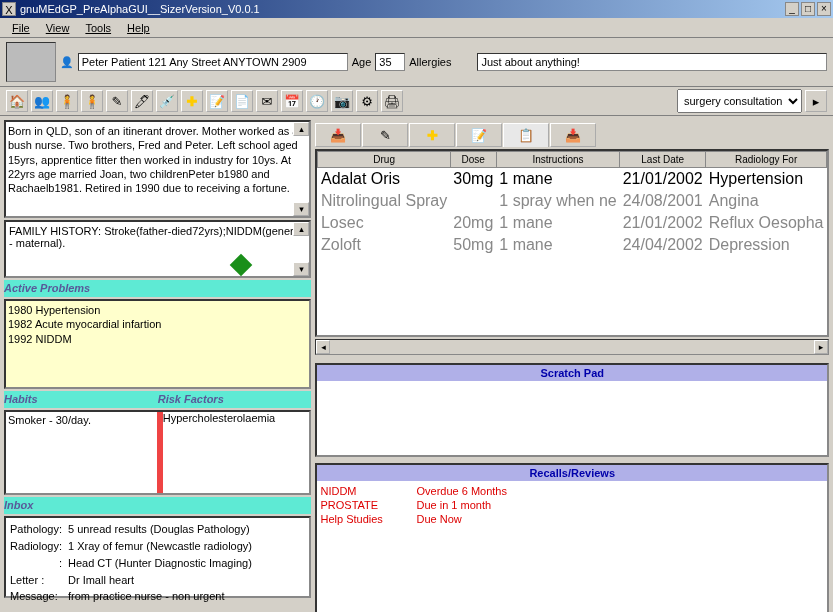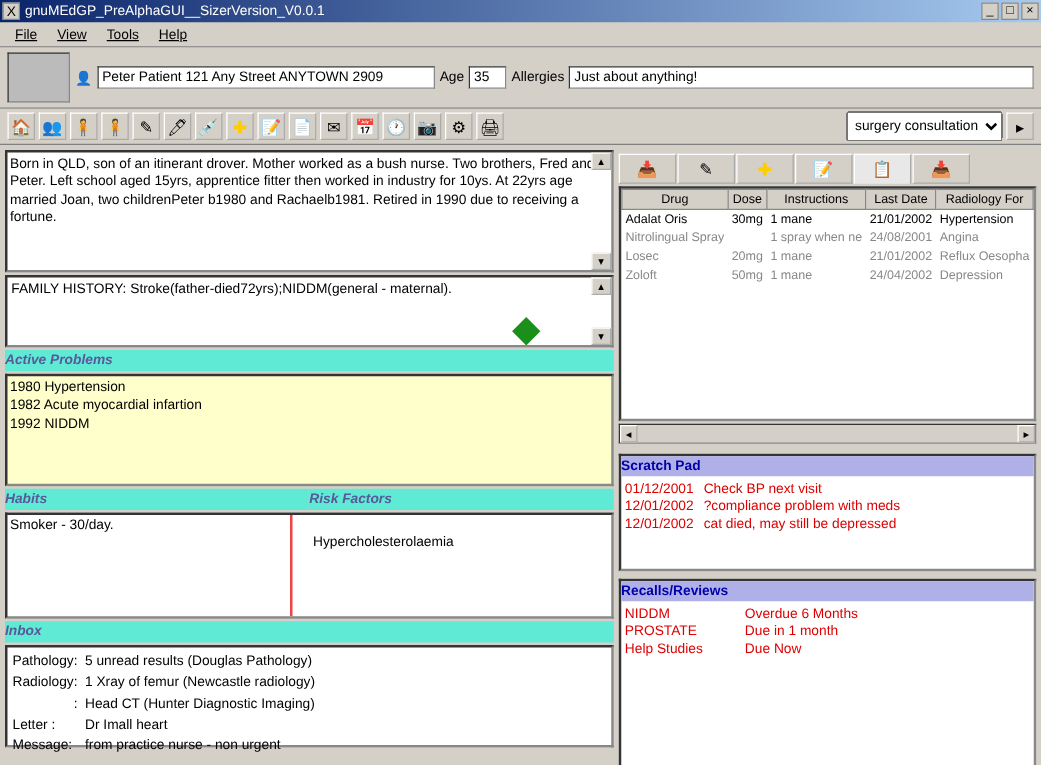--- a/index.html
+++ b/index.html
@@ -23,36 +23,36 @@
 .summary{height:98px;overflow:hidden;padding:2px;line-height:1.3;position:relative}
 .scroll-arrows{position:absolute;right:0;top:0;bottom:0;width:16px;display:flex;flex-direction:column;justify-content:space-between}
 .scroll-arrows span{background:#d4d0c8;border:1px outset #fff;height:14px;text-align:center;line-height:12px;font-size:9px}
 .famhist{height:58px;padding:3px;position:relative}
 .green-diamond{position:absolute;right:60px;bottom:3px;width:16px;height:16px;background:#1a8f1a;transform:rotate(45deg)}
 .secthead{background:#5eead4;text-align:left;color:#595999;font-weight:bold;font-style:italic;height:17px;line-height:17px}
 .activeprobs{background:#ffffcc;height:90px;padding:2px;line-height:1.3}
 .twocol{display:flex}
 .twocol>div{flex:1}
 .habits{height:75px;padding:2px}
-.riskf{height:81px;padding:16px;border-left:2px solid #ef4444}
+.riskf{height:81px;padding:0;border-left:6px solid #ef4444}
 .inbox{height:82px;padding:2px;line-height:1.35}
 .inbox td{padding:0 4px 0 0;vertical-align:top}
 .rhdr{display:flex;align-items:center;gap:3px;padding:4px 2px}
 .tabs{display:flex;gap:1px;margin-top:3px}
 .tab{width:46px;height:24px;background:#d4d0c8;border:1px outset #fff;display:flex;align-items:center;justify-content:center;font-size:13px}
 .tab.active{background:#e8e8e8;border-bottom:none}
 .drugtable{border:2px inset #888;background:#fff;height:188px}
 .drugtable table{width:100%;border-collapse:collapse}
 .drugtable th{background:#d4d0c8;border:1px solid #888;padding:2px 3px;text-align:center;font-weight:normal;font-size:10px}
-.drugtable td{padding:2px 3px;color:#888;font-size:10px;white-space:nowrap;overflow:hidden}
+.drugtable td{padding:2px 3px;color:#888;font-size:16px;white-space:nowrap;overflow:hidden}
 .drugtable tr.first td{color:#000}
 .scrollbar-h{height:16px;background:#d4d0c8;border:1px inset #888;display:flex;justify-content:space-between}
 .scrollbar-h span{width:14px;height:14px;background:#d4d0c8;border:1px outset #fff;text-align:center;font-size:9px;line-height:12px}
 .scratch{border:2px inset #888;background:#fff}
-.scratch .hd{background:#b0b0e8;color:#0000aa;text-align:left;font-weight:bold;height:16px;line-height:16px}
+.scratch .hd{background:#b0b0e8;color:#0000aa;text-align:center;font-weight:bold;height:16px;line-height:16px}
 .scratch .body{padding:3px;color:#d00}
 .scratch table{border-collapse:collapse}
 .scratch td{padding:1px 8px 1px 0;color:#d00}
 .recall{border:2px inset #888;background:#fff;flex:1}
 </style>
 </head>
 <body>
 
 <div class="titlebar">
   <span class="x">X</span>
@@ -71,21 +71,21 @@
   <span>Help</span>
 </div>
 
 <div class="toprow">
   <div class="photo"></div>
   <span>👤</span>
   <input style="width: 270px;" value="Peter Patient 121 Any Street ANYTOWN 2909">
   <span>Age</span>
   <input style="width: 30px;" value="35">
   <span>Allergies</span>
-  <input style="flex: 1 1 0%;" value="Just about anything!">
+  <input style="flex: 1 1 0%; margin-left: 22px;" value="Just about anything!">
 </div>
 
 <div class="toolbar">
   <div class="tbtn">🏠</div>
   <div class="tbtn">👥</div>
   <div class="tbtn">🧍</div>
   <div class="tbtn">🧍</div>
   <div class="tbtn">✎</div>
   <div class="tbtn">🖊</div>
   <div class="tbtn">💉</div>
@@ -214,38 +214,20 @@
       </tbody>
         </table>
     </div>
     <div class="scrollbar-h">
         <span>◂</span>
         <span>▸</span>
       </div>
 
     <div class="scratch" style="margin-top:6px;height:94px">
       <div class="hd">Scratch Pad</div>
-      <div class="body">
-          <table>
-        <tbody>
-              <tr>
-                <td>01/12/2001</td>
-                <td>Check BP next visit</td>
-              </tr>
-        <tr>
-                <td>12/01/2002</td>
-                <td>?compliance problem with meds</td>
-              </tr>
-        <tr>
-                <td>12/01/2002</td>
-                <td>cat died, may still be depressed</td>
-              </tr>
-      </tbody>
-          </table>
-        </div>
     </div>
 
     <div class="scratch recall" style="margin-top:4px">
       <div class="hd">Recalls/Reviews</div>
       <div class="body">
           <table>
         <tbody>
               <tr>
                 <td style="width:96px">NIDDM</td>
                 <td>Overdue 6 Months</td>

